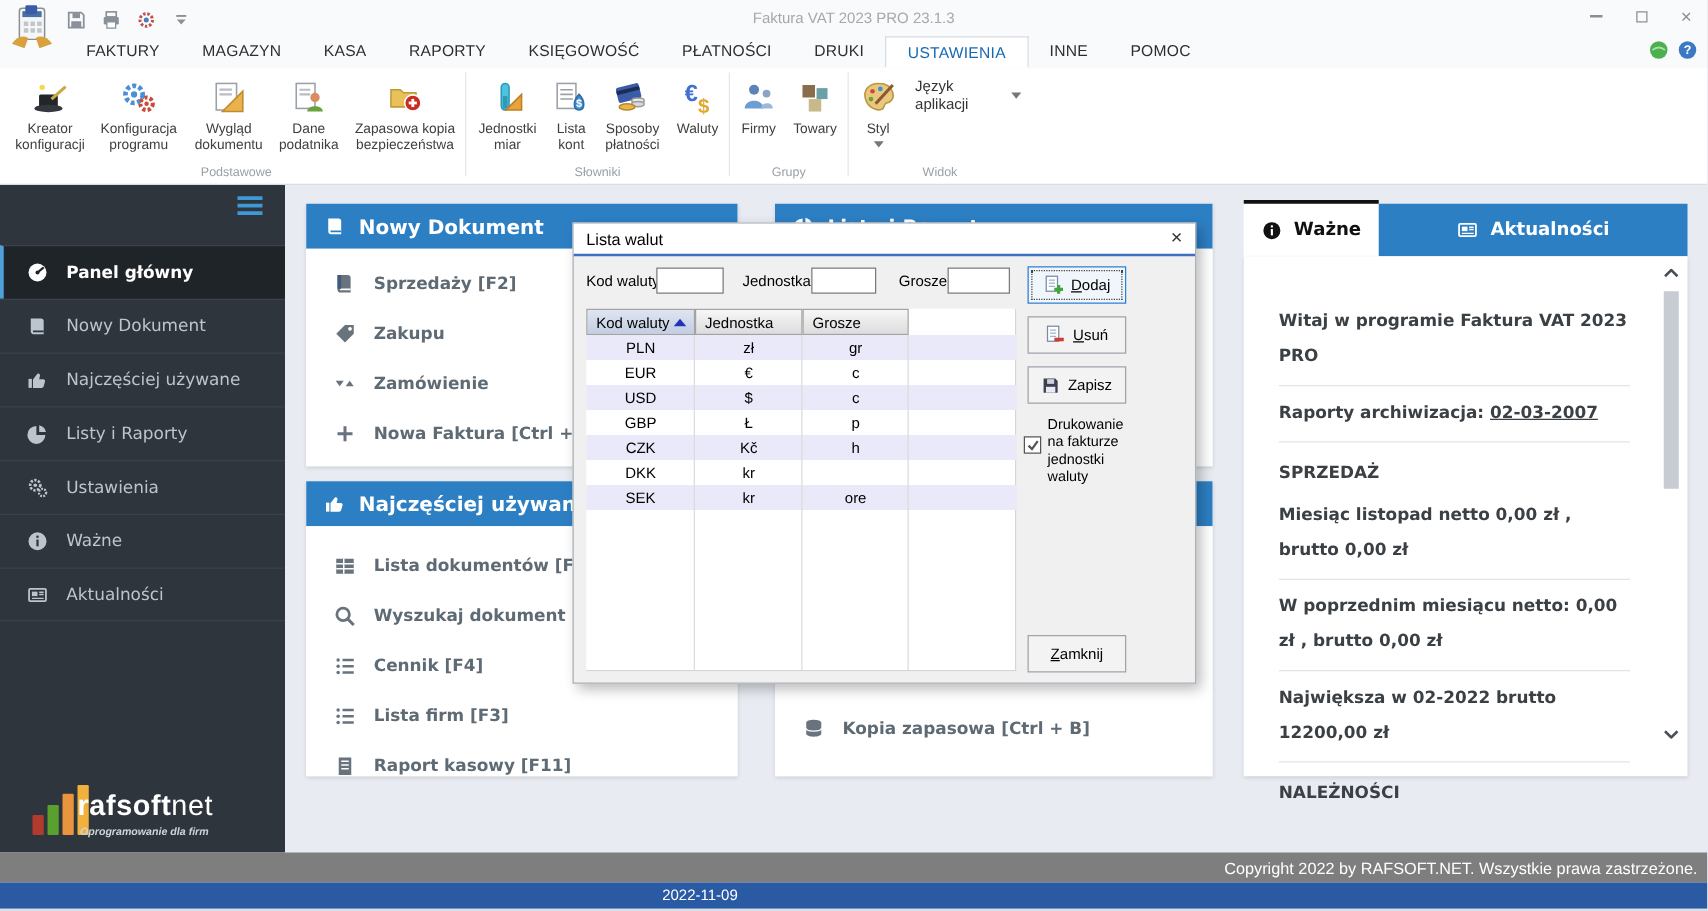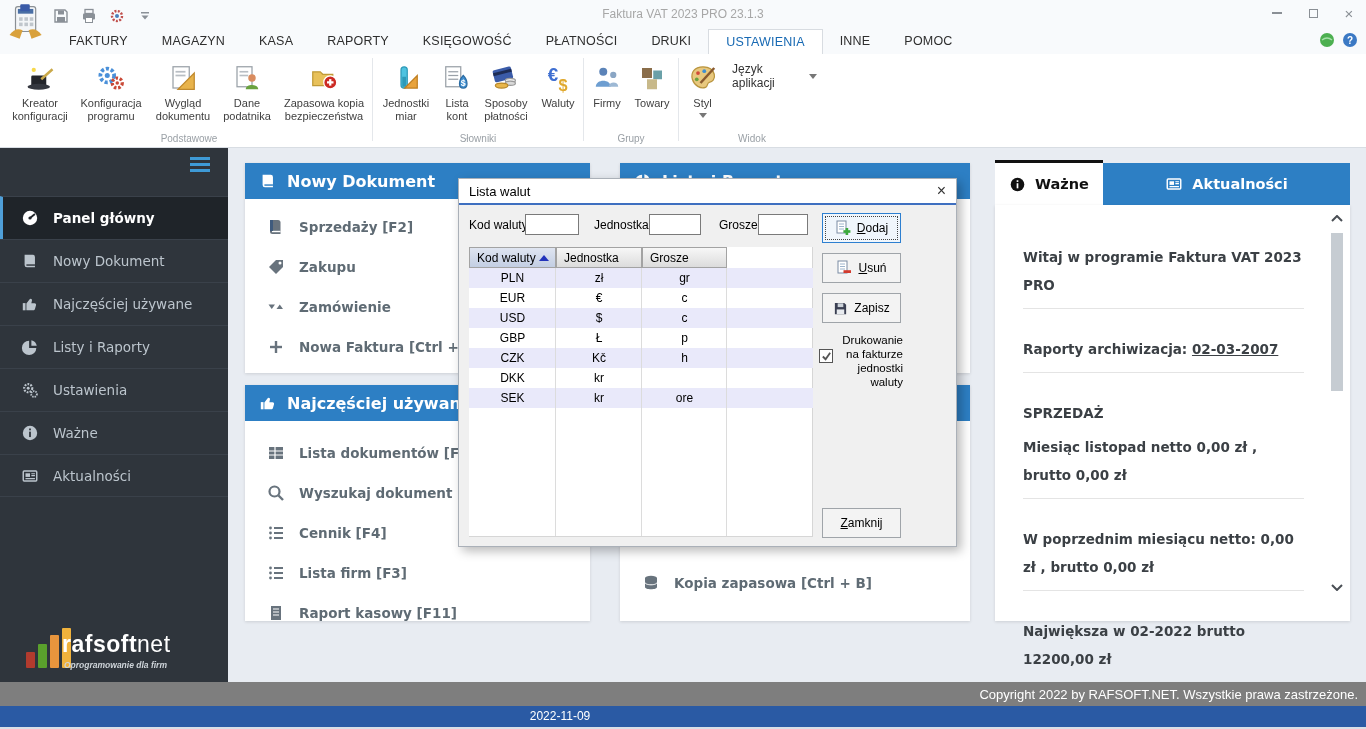--- a/index.html
+++ b/index.html
@@ -65,21 +65,21 @@
 
   
   .infopanel { position:absolute; left:995px; top:160px; width:355px; height:461px; z-index:5; }
   .itabs { position:absolute; left:0; top:3px; height:42px; width:100%; display:flex; }
   .itab { display:flex; align-items:center; gap:9px; justify-content:center; font-family:"DejaVu Sans", sans-serif;
           font-size:14.5px; font-weight:bold; }
   .itab.active { width:108px; background:#ffffff; color:#111; border-top:3px solid #111; margin-top:-3px; }
   .itab.blue { flex:1; background:#2d7fc4; color:#fff; }
   .ibody { position:absolute; left:0; top:45px; width:100%; bottom:0; background:#fff; box-shadow:0 1px 3px rgba(0,0,0,.12);
            padding:38px 46px 0 28px; font-family:"DejaVu Sans", sans-serif; font-size:13.5px; font-weight:bold; color:#3b4045; line-height:28px; }
-  .iline { padding-bottom:9px; margin-bottom:26px; border-bottom:1px solid #e4e4e4; }
+  .iline { padding-bottom:9px; margin-bottom:7px; border-bottom:1px solid #e4e4e4; }
   .iheading { margin-top:10px; margin-bottom:6px; }
   .ilink { text-decoration:underline; }
   .iscroll { position:absolute; right:6px; top:55px; bottom:30px; width:14px; }
   .ithumb { position:absolute; left:1px; top:18px; width:12px; height:158px; background:#c6ccd2; }
 
   
   .dialog { position:absolute; left:458px; top:178px; width:499px; height:369px; background:#f0f0f0;
             border:1px solid #aab0b8; box-shadow:4px 4px 10px rgba(0,0,0,.28); z-index:30; font-size:12px; color:#000; }
   .dtitle { position:absolute; left:0; top:0; right:0; height:24px; background:#ffffff; display:flex; align-items:center;
             padding-left:10px; font-size:13px; }
@@ -88,21 +88,21 @@
   .dlabel { position:absolute; font-size:12px; }
   .dinput { position:absolute; height:21px; border:1px solid #7a7a7a; background:#fff; font-size:12px; padding:0 3px; }
   .dbtn { position:absolute; left:363px; width:79px; height:30px; background:#f3f3f3; border:1px solid #9fa4a9;
           display:flex; align-items:center; justify-content:center; gap:6px; font-size:12px; cursor:pointer; }
   .dbtn.focus { border:1px solid #2d7fd0; outline:1px dotted #444; outline-offset:-4px; background:#f0f6fc; }
   .u-first { display:inline-block; }
   .u-first::first-letter { text-decoration:underline; }
   .dcheckwrap { position:absolute; left:360px; top:154px; width:84px; display:flex; gap:5px; }
   .dcheckbox { width:14px; height:14px; background:#fff; border:1px solid #555; margin-top:16px; flex:0 0 14px;
                display:flex; align-items:center; justify-content:center; }
-  .dchecktext { font-size:11.5px; line-height:14px;text-align:right; }
+  .dchecktext { font-size:11.5px; line-height:14px; }
 
   .dtable { position:absolute; left:10px; top:68px; width:344px; height:290px; background:#fff; border-right:1px solid #d6d6d6; border-bottom:1px solid #d6d6d6; }
   .dth { position:absolute; top:0; height:21px; background:linear-gradient(#f7f7f7,#dcdcdc); border:1px solid #a3a3a3;
          display:flex; align-items:center; padding-left:7px; font-size:12px; }
   .dth.sorted { background:linear-gradient(#dfe5f1,#c3cee3); }
   .sortarrow { position:absolute; right:6px; width:0; height:0; border-left:5px solid transparent; border-right:5px solid transparent; border-bottom:6px solid #2233bb; }
   .drows { position:absolute; left:0; top:21px; width:344px; }
   .drow { position:relative; height:20px; }
   .drow.odd { background:#e9e9fa; }
   .dcell { position:absolute; top:0; height:20px; display:flex; align-items:center; justify-content:center; font-size:12px; z-index:2; }

